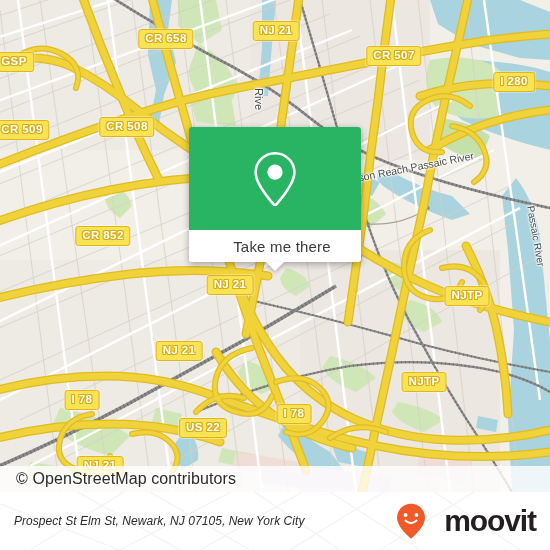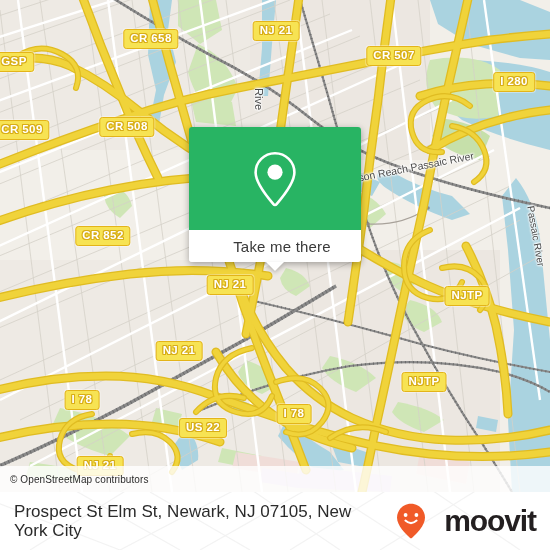--- a/index.html
+++ b/index.html
@@ -47,22 +47,22 @@
     white-space:nowrap;
     text-shadow: 0 0 3px #fff, 0 0 3px #fff, 0 0 2px #fff, 1px 0 2px #fff, -1px 0 2px #fff;
     transform-origin: 0 0;
   }
 
   
   .attrib {
     position: absolute; left:0; bottom:0; width:550px; height:26px;
     background: rgba(255,255,255,.80);
     display:flex; align-items:center;
-    padding-left:10px;
-    font-size:10px; color:#2b2b2b;
+    padding-left:16px;
+    font-size:16px; color:#2b2b2b;
     letter-spacing:.1px;
   }
 
   
   .card {
     position:absolute; left:189px; top:127px; width:172px;
     border-radius:3px;
     box-shadow: 0 2px 7px rgba(0,0,0,.33);
     overflow: visible;
     z-index: 30;
@@ -95,22 +95,22 @@
     background:#ffffff;
     overflow:hidden;
   }
   .footer-bg { position:absolute; left:0; top:0; width:550px; height:58px; opacity:.10; }
   .footer-inner {
     position:relative; height:100%;
     display:flex; align-items:center; justify-content:space-between;
     padding:0 14px 0 14px;
   }
   .addr {
-    font-size:17px; color:#2b2b2b; line-height:19px;
-    max-width:370px; letter-spacing:.05px;
+    font-size:12px; color:#2b2b2b; line-height:19px;
+    max-width:370px; letter-spacing:.05px;font-style:italic;
   }
   .brand { display:flex; align-items:center; gap:18px; }
   .brand-word {
     font-size:30px; font-weight:bold; color:#231f20; letter-spacing:-1.1px;
     line-height:30px;
   }
 </style>
 </head>
 <body>
 
@@ -315,21 +315,21 @@
       </g>
     </svg>
 
     <div class="maptext" style="left:265px; top:88px; transform:rotate(90deg); font-size:11px;">Rive</div>
 
     <div class="maptext" style="left:405px; top:182px; transform:translate(-50%,-50%) rotate(-11deg); font-size:10.5px;">Harrison Reach Passaic River</div>
 
     <div class="maptext" style="left:536px; top:205px; transform:rotate(80deg); font-size:10px;">Passaic River</div>
 
     <div class="shield" style="left:14px;  top:62px;">GSP</div>
-    <div class="shield" style="left:151px; top:39px;">CR 658</div>
+    <div class="shield" style="left:166px; top:39px;">CR 658</div>
     <div class="shield" style="left:276px; top:31px;">NJ 21</div>
     <div class="shield" style="left:394px; top:56px;text-align:right;">CR 507</div>
     <div class="shield" style="left:498px; top:82px;margin-left:16px;">I 280</div>
     <div class="shield" style="left:22px;  top:130px;">CR 509</div>
     <div class="shield" style="left:127px; top:127px;">CR 508</div>
     <div class="shield" style="left:103px; top:236px;">CR 852</div>
     <div class="shield" style="left:230px; top:285px;">NJ 21</div>
     <div class="shield" style="left:467px; top:296px;">NJTP</div>
     <div class="shield" style="left:179px; top:351px;">NJ 21</div>
     <div class="shield" style="left:82px;  top:400px;">I 78</div>

